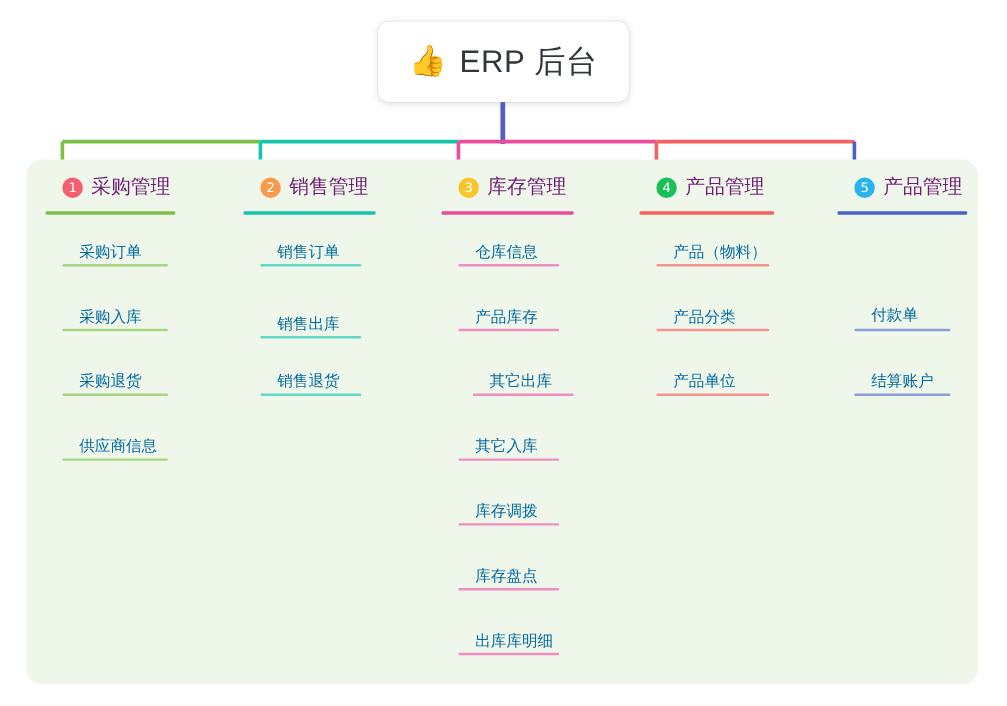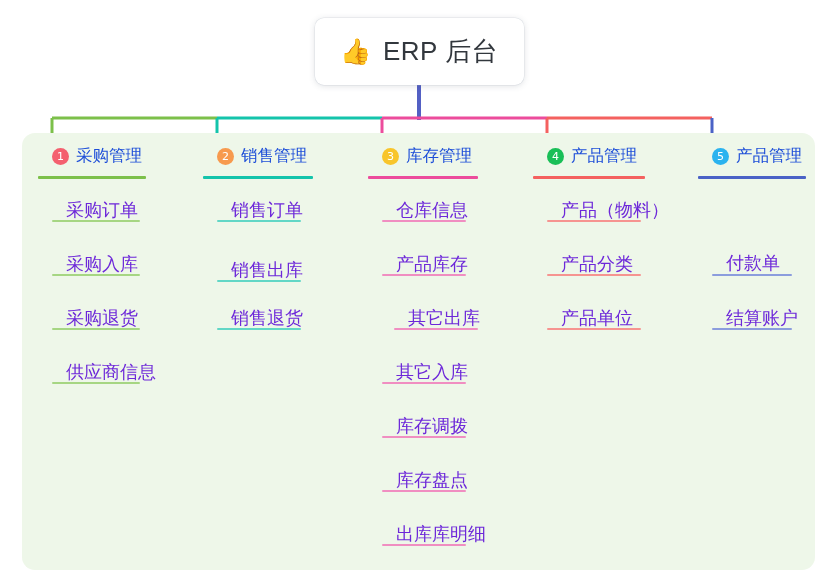--- a/index.html
+++ b/index.html
@@ -43,26 +43,26 @@
 
   
   .col{position:absolute;top:143px;}
   .col-head{display:flex;align-items:center;gap:7px;height:26px;padding-left:14px;}
   .badge{
     width:17px;height:17px;border-radius:50%;
     color:#fff;font-size:11px;line-height:17px;text-align:center;
     font-family:"DejaVu Sans",sans-serif;
     flex:none;
   }
-  .col-title{font-size:16.5px;color:#1d4ed8;white-space:nowrap;}
+  .col-title{font-size:16.5px;color:#701a75;white-space:nowrap;}
   .head-rule{height:3px;margin-top:7px;border-radius:1px;}
 
   .leaf{position:relative;}
   .leaf-label{
-    font-size:18px;color:#6d28d9;white-space:nowrap;
+    font-size:13px;color:#0369a1;white-space:nowrap;
     padding-left:28px;
     height:20px;line-height:20px;
   }
   .leaf-rule{height:2px;margin-left:14px;border-radius:1px;}
 </style>
 </head>
 <body>
 
 <div id="mindmap">
 

